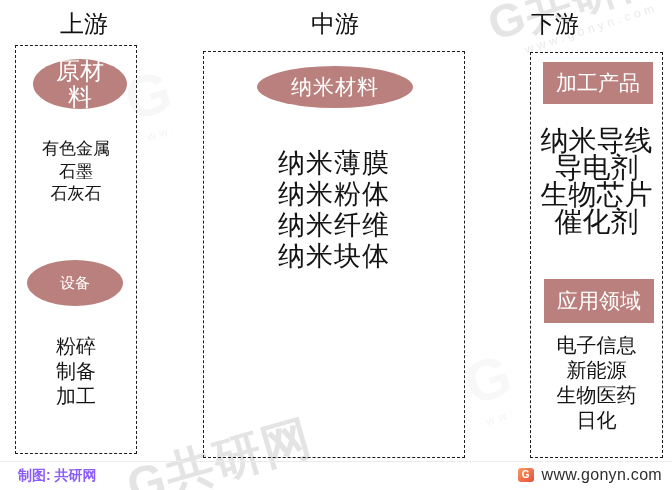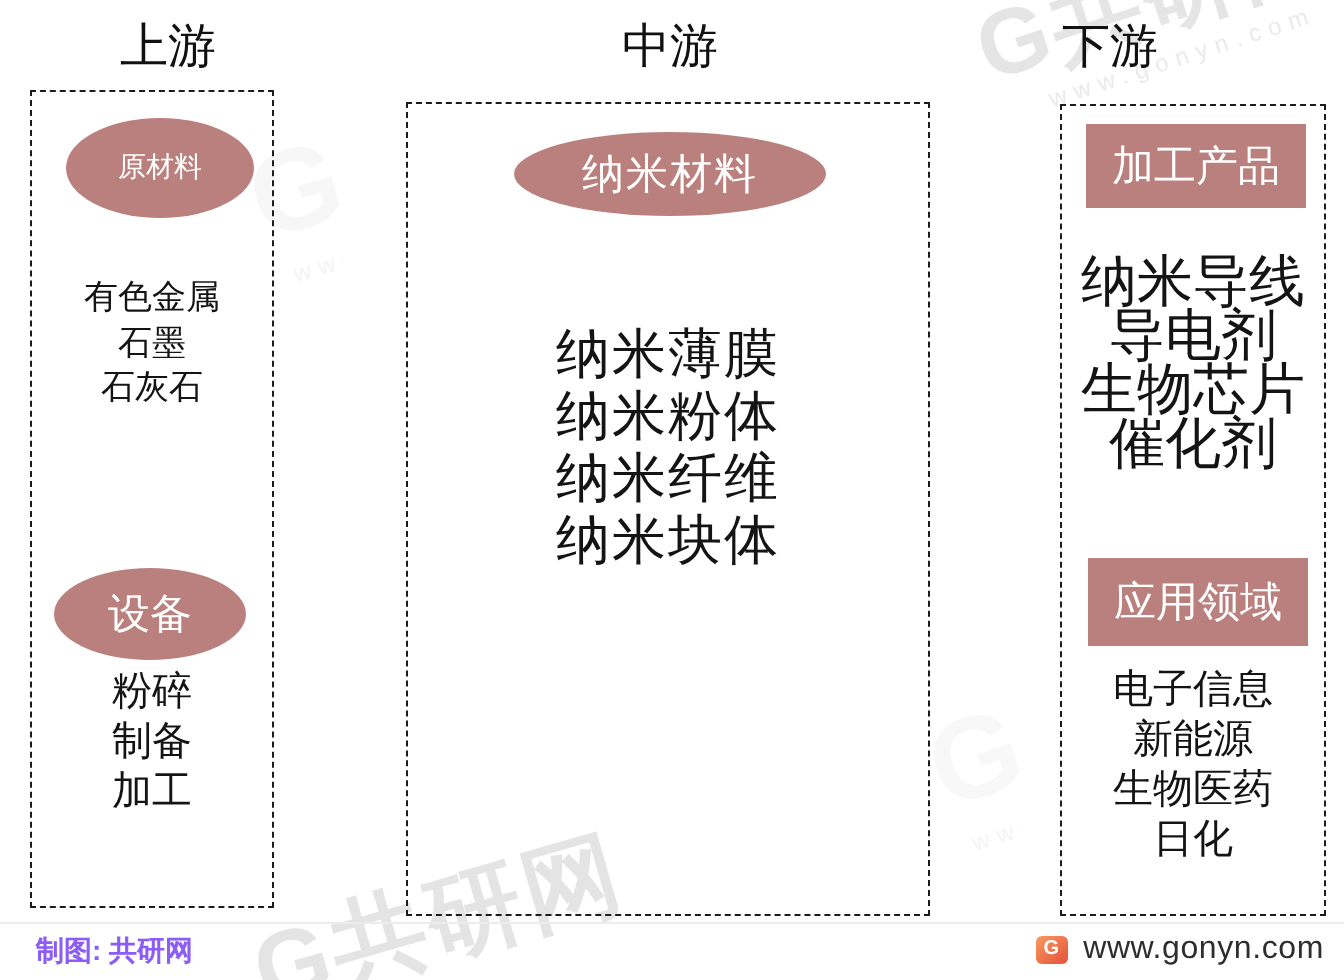--- a/index.html
+++ b/index.html
@@ -31,32 +31,32 @@
   .box-mid{left:203px;top:51px;width:262px;height:407px;}
   .box-down{left:530px;top:52px;width:133px;height:406px;}
   
   .badge{
     position:absolute;background:#b9807d;color:#ffffff;
     display:flex;align-items:center;justify-content:center;
     text-align:center;z-index:2;
   }
   .ellipse{border-radius:50%;}
   .rounded{border-radius:0;}
-  .badge-raw{left:17px;top:13px;width:94px;height:50px;font-size:14px;line-height:1.1;}
+  .badge-raw{left:17px;top:13px;width:94px;height:50px;font-size:24px;line-height:1.1;}
   .badge-raw .wrap{display:inline-block;width:48px;text-align:center;}
-  .badge-equip{left:11px;top:238px;width:96px;height:46px;font-size:21px;}
+  .badge-equip{left:11px;top:214px;width:96px;height:46px;font-size:15px;}
   .badge-nano{left:53px;top:14px;width:156px;height:42px;font-size:21px;letter-spacing:1px;}
   .badge-products{left:12px;top:9px;width:110px;height:42px;font-size:21px;}
   .badge-apps{left:13px;top:226px;width:110px;height:44px;font-size:21px;}
   
   .items{position:absolute;left:0;width:100%;text-align:center;z-index:2;}
   .items div{white-space:nowrap;}
   .items-raw{top:92px;font-size:17px;line-height:22.5px;}
   .items-equip{top:288px;font-size:20px;line-height:25px;}
-  .items-nano{top:110px;font-size:27px;line-height:31px;letter-spacing:1px;}
+  .items-nano{top:96px;font-size:27px;line-height:31px;letter-spacing:1px;}
   .items-products{top:74px;font-size:28px;line-height:27px;}
   .items-apps{top:280px;font-size:20px;line-height:25px;}
   
   .divider{position:absolute;left:0;top:461px;width:672px;height:1px;background:#ececec;z-index:1;}
   .credit{position:absolute;left:18px;top:467px;font-size:14px;font-weight:600;color:#8b5cf6;z-index:2;}
   .site{position:absolute;right:10px;top:466px;display:flex;align-items:center;gap:8px;z-index:2;}
   .site-logo{
     width:16px;height:14px;border-radius:3px;
     background:linear-gradient(140deg,#f79a5e 0%,#e5503c 100%);
     color:#ffffff;font-size:10px;font-weight:700;

